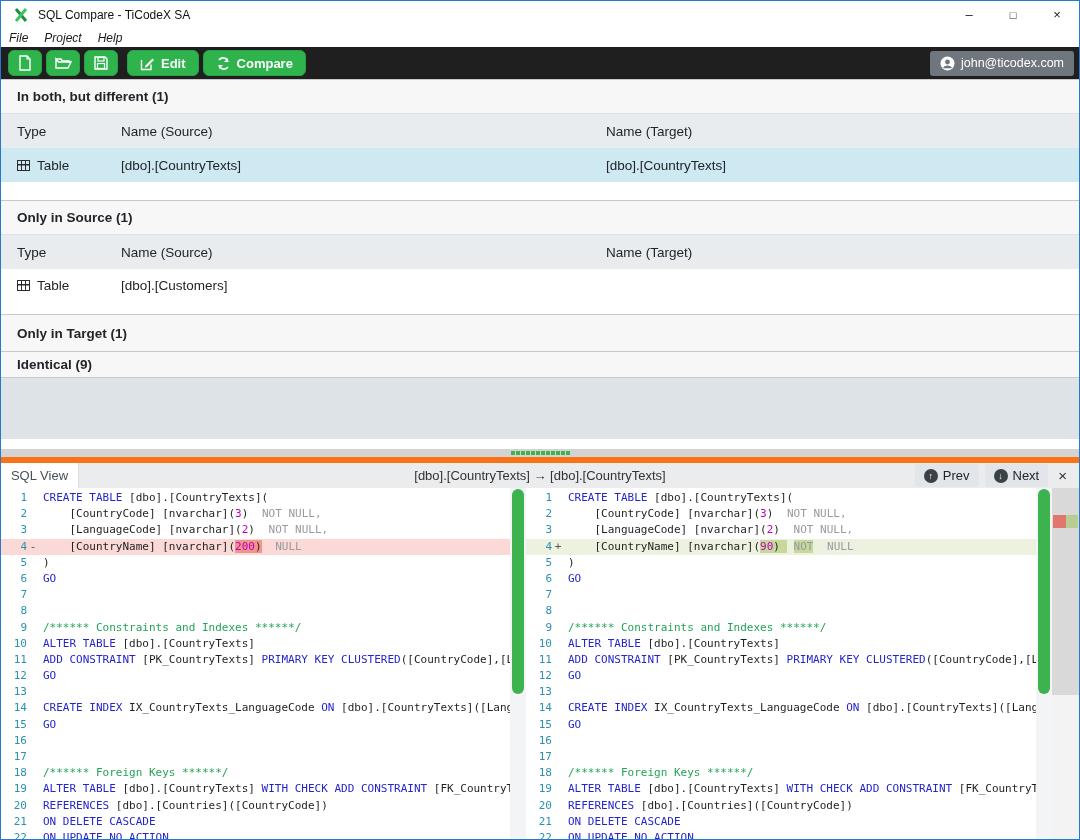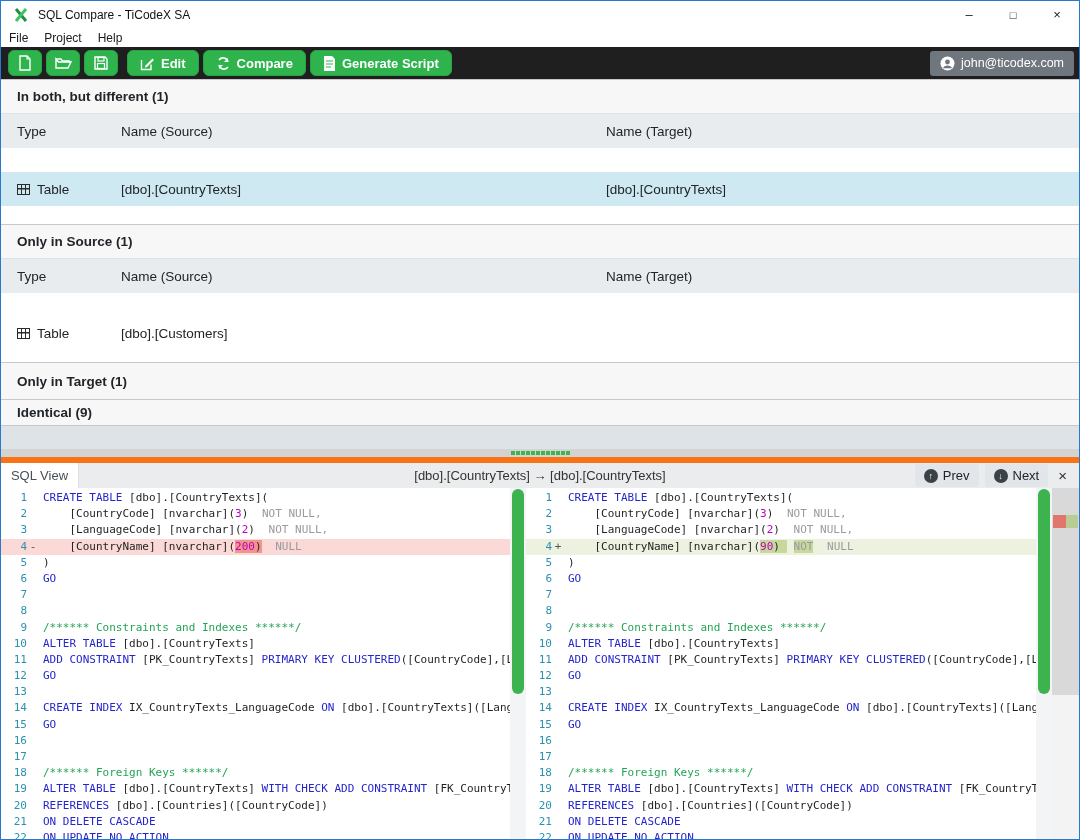--- a/index.html
+++ b/index.html
@@ -8,41 +8,41 @@
 
   
   .titlebar { height:27px; display:flex; align-items:center; background:#fff; flex:0 0 auto; }
   .titlebar .logo { margin-left:12px; width:16px; height:16px; }
   .titlebar .title { margin-left:9px; font-size:12px; color:#111; }
   .titlebar .spring { flex:1; }
   .win-ctl { width:44px; height:27px; display:flex; align-items:center; justify-content:center; font-size:13px; color:#222; cursor:default; }
   .win-ctl.max { font-size:11px; }
 
   
-  .menubar { height:19px; display:flex; align-items:center; gap:16px; padding-left:8px; background:#fff; font-size:12px; color:#1a1a1a; flex:0 0 auto; }
+  .menubar { height:19px; display:flex; align-items:center; gap:16px; padding-left:8px; background:#fff; font-size:12px; color:#1a1a1a; flex:0 0 auto;font-style:italic; }
   .menubar span { cursor:default; }
 
   
   .toolbar { height:32px; background:#1f1f1f; display:flex; align-items:center; padding:0 3px; flex:0 0 auto; }
   .tbtn { height:26px; background:#2eb34d; border:1px solid #29a245; border-radius:6px; margin-left:4px; display:flex; align-items:center; justify-content:center; color:#fff; cursor:pointer; }
   .tbtn.icon-only { width:34px; }
   .tbtn.labeled { padding:0 12px; gap:6px; font-size:13px; font-weight:600; }
   .tbtn svg { display:block; }
   .tool-sep { width:5px; }
   .toolbar .spring { flex:1; }
   .user-badge { height:25px; background:#70767d; border-radius:3px; margin-right:2px; padding:0 10px; display:flex; align-items:center; gap:6px; color:#fff; font-size:12.5px; cursor:pointer; }
 
   
   .results { flex:0 0 370px; overflow:hidden; background:#fff; }
   .section-header { height:34px; background:#f7f7f7; border-top:1px solid #c9c9c9; display:flex; align-items:center; padding-left:16px; font-size:13.5px; font-weight:600; color:#212529; cursor:pointer; }
   .sec-h3 { height:37px; }
   .sec-h4 { height:26px; }
   .grid-row { display:grid; grid-template-columns:104px 485px 1fr; align-items:center; padding-left:16px; font-size:13.5px; color:#212529; }
   .col-header { height:35px; background:#e9ecef; border-top:1px solid #dfe2e5; color:#212529; }
-  .data-row { height:34px; background:#fff; cursor:pointer;margin-top:24px; }
+  .data-row { height:34px; background:#fff; cursor:pointer; }
   .data-row.hl { background:#cfe9f2; }
   .spacer1 { height:18px; background:#fff; }
   .spacer2 { height:12px; background:#fff; }
   .empty-rest { height:62px; background:#dde3e7; border-top:1px solid #c9c9c9; }
   .type-cell { display:flex; align-items:center; gap:7px; }
   .tbl-icon { width:13px; height:11px; border:1.5px solid #2b2b2b; display:inline-block;
     background-image:linear-gradient(#2b2b2b,#2b2b2b),linear-gradient(#2b2b2b,#2b2b2b),linear-gradient(#2b2b2b,#2b2b2b);
     background-repeat:no-repeat; background-size:1px 100%,1px 100%,100% 1.5px; background-position:33% 0,66% 0,0 45%; }
 
   
@@ -136,27 +136,20 @@
     </div>
     <div class="tbtn labeled">
       <svg width="15" height="15" viewBox="0 0 15 15">
         <path d="M3 9 a5 5 0 0 0 9 2" fill="none" stroke="#fff" stroke-width="1.6"></path>
         <path d="M12 6 a5 5 0 0 0 -9 -2" fill="none" stroke="#fff" stroke-width="1.6"></path>
         <path d="M12 2 v4 h-4 z" fill="#fff"></path>
         <path d="M3 13 v-4 h4 z" fill="#fff"></path>
       </svg>
       <span>Compare</span>
     </div>
-    <div class="tbtn labeled">
-      <svg width="13" height="15" viewBox="0 0 13 15">
-        <path d="M1 0 h8 l3 3 v12 h-11 z" fill="#fff"></path>
-        <path d="M3 5 h7 M3 8 h7 M3 11 h5" stroke="#2eb34d" stroke-width="1.2"></path>
-      </svg>
-      <span>Generate Script</span>
-    </div>
     <span class="spring"></span>
     <div class="user-badge">
       <svg width="15" height="15" viewBox="0 0 15 15">
         <circle cx="7.5" cy="7.5" r="7" fill="#fff"></circle>
         <circle cx="7.5" cy="6" r="2.4" fill="#70767d"></circle>
         <path d="M3 12.2 a4.8 4.3 0 0 1 9 0 z" fill="#70767d"></path>
       </svg>
       <span>john@ticodex.com</span>
     </div>
   </div>

